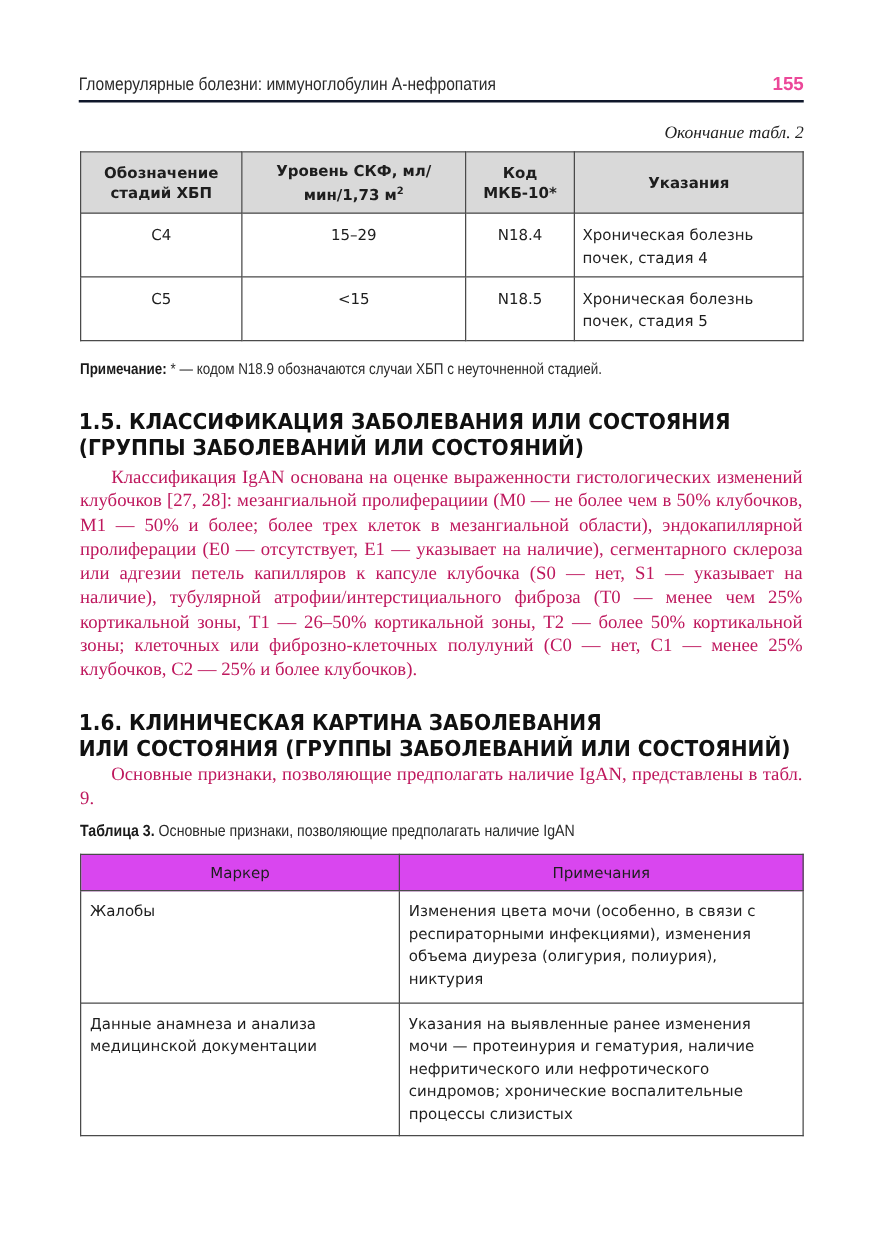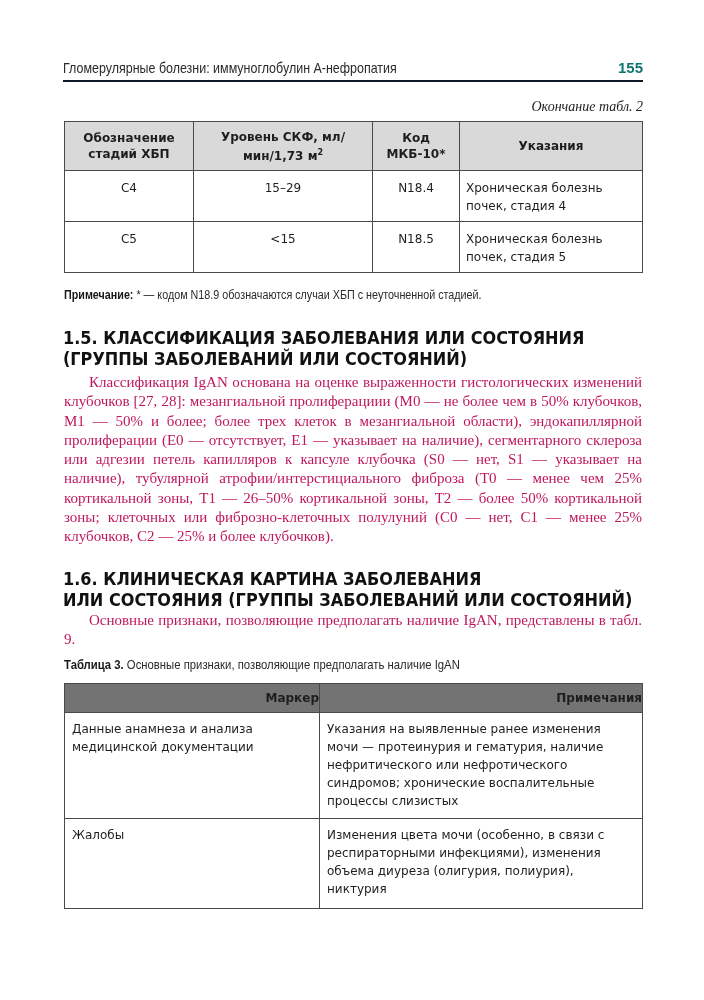--- a/index.html
+++ b/index.html
@@ -1,21 +1,21 @@
 <!DOCTYPE html>
 <html><head>
 <meta charset="utf-8">
 <style>
   html, body { margin: 0; padding: 0; background: #ffffff; }
   body { width: 704px; height: 1000px; position: relative; overflow: hidden; color: #1a1a1a; }
   .page { position: absolute; left: 0; top: 0; width: 704px; height: 1000px; }
 
   .running-head { position: absolute; left: 63px; top: 58px; width: 580px; height: 22px; border-bottom: 2px solid #0f172a; }
   .running-title { position: absolute; left: 0; top: 2px; font-family: "Liberation Sans", sans-serif; font-size: 14.5px; color: #2a2a2a; transform: scaleX(0.86); transform-origin: left top; white-space: nowrap; }
-  .page-number { position: absolute; right: 0; top: 1px; font-family: "Liberation Sans", sans-serif; font-size: 15px; font-weight: bold; color: #0f766e; }
+  .page-number { position: absolute; right: 0; top: 1px; font-family: "Liberation Sans", sans-serif; font-size: 15px; font-weight: bold; color: #ec4899; }
 
   .table-continuation { position: absolute; right: 61px; top: 99px; font-family: "Liberation Serif", serif; font-style: italic; font-size: 14px; color: #222; }
 
   table { border-collapse: collapse; font-family: "DejaVu Sans", sans-serif; color: #1e1e1e; }
   td, th { border: 1.3px solid #4a4a4a; }
   .t2 { position: absolute; left: 64px; top: 121px; width: 579px; padding-left: 24px; }
   .t2 th { background: #d9d9d9; font-weight: bold; font-size: 12px; line-height: 16px; height: 48px; padding: 0 4px; text-align: center; vertical-align: middle; }
   .t2 td { font-size: 12px; line-height: 18px; vertical-align: top; padding: 8px 6px 0 6px; height: 42px; }
   .t2 td.c { text-align: center; }
 
@@ -23,21 +23,21 @@
   .note b { font-weight: bold; color: #1a1a1a; }
 
   .h2 { position: absolute; left: 63px; font-family: "DejaVu Sans", sans-serif; font-weight: bold; font-size: 17.5px; line-height: 21px; color: #111; white-space: nowrap; transform: scaleX(0.92); transform-origin: left top; }
   .body-text { position: absolute; left: 64px; width: 578px; font-family: "Liberation Serif", serif; font-size: 15px; line-height: 19.3px; color: #be185d; text-align: justify; }
   .body-text p { margin: 0; text-indent: 25px; }
 
   .caption { position: absolute; left: 64px; top: 657px; font-family: "Liberation Sans", sans-serif; font-size: 13px; color: #2a2a2a; white-space: nowrap; transform: scaleX(0.87); transform-origin: left top; }
   .caption b { font-weight: bold; color: #1a1a1a; }
 
   .t3 { position: absolute; left: 64px; top: 683px; width: 579px; }
-  .t3 th { background: #737373; font-weight: bold; font-size: 12px; height: 28px; text-align: right; vertical-align: middle; padding: 0; }
+  .t3 th { background: #d946ef; font-weight: normal; font-size: 12px; height: 28px; text-align: center; vertical-align: middle; padding: 0; }
   .t3 td.section { font-weight: bold; font-size: 12px; text-align: center; height: 26px; vertical-align: middle; }
   .t3 td { font-size: 12px; line-height: 18px; vertical-align: top; padding: 7px 7px 8px 7px; }
   .t3 td.col1 { width: 240px; }
 </style>
 </head>
 <body>
 
 <div class="page">
 
   <div class="running-head">
@@ -107,23 +107,23 @@
 
   <table class="t3">
     <thead>
       <tr>
         <th class="col1" style="width:254px">Маркер</th>
         <th>Примечания</th>
       </tr>
     </thead>
     <tbody>
       <tr>
+        <td class="col1" style="height:74px">Жалобы</td>
+        <td>Изменения цвета мочи (особенно, в связи с респираторными инфекциями), изменения объема диуреза (олигурия, полиурия), никтурия</td>
+      </tr>
+      <tr>
         <td class="col1" style="height:90px">Данные анамнеза и анализа медицинской документации</td>
         <td>Указания на выявленные ранее изменения мочи — протеинурия и гематурия, наличие нефритического или нефротического синдромов; хронические воспалительные процессы слизистых</td>
-      </tr>
-      <tr>
-        <td class="col1" style="height:74px">Жалобы</td>
-        <td>Изменения цвета мочи (особенно, в связи с респираторными инфекциями), изменения объема диуреза (олигурия, полиурия), никтурия</td>
       </tr>
     </tbody>
   </table>
 
 </div>
 
 </body></html>

